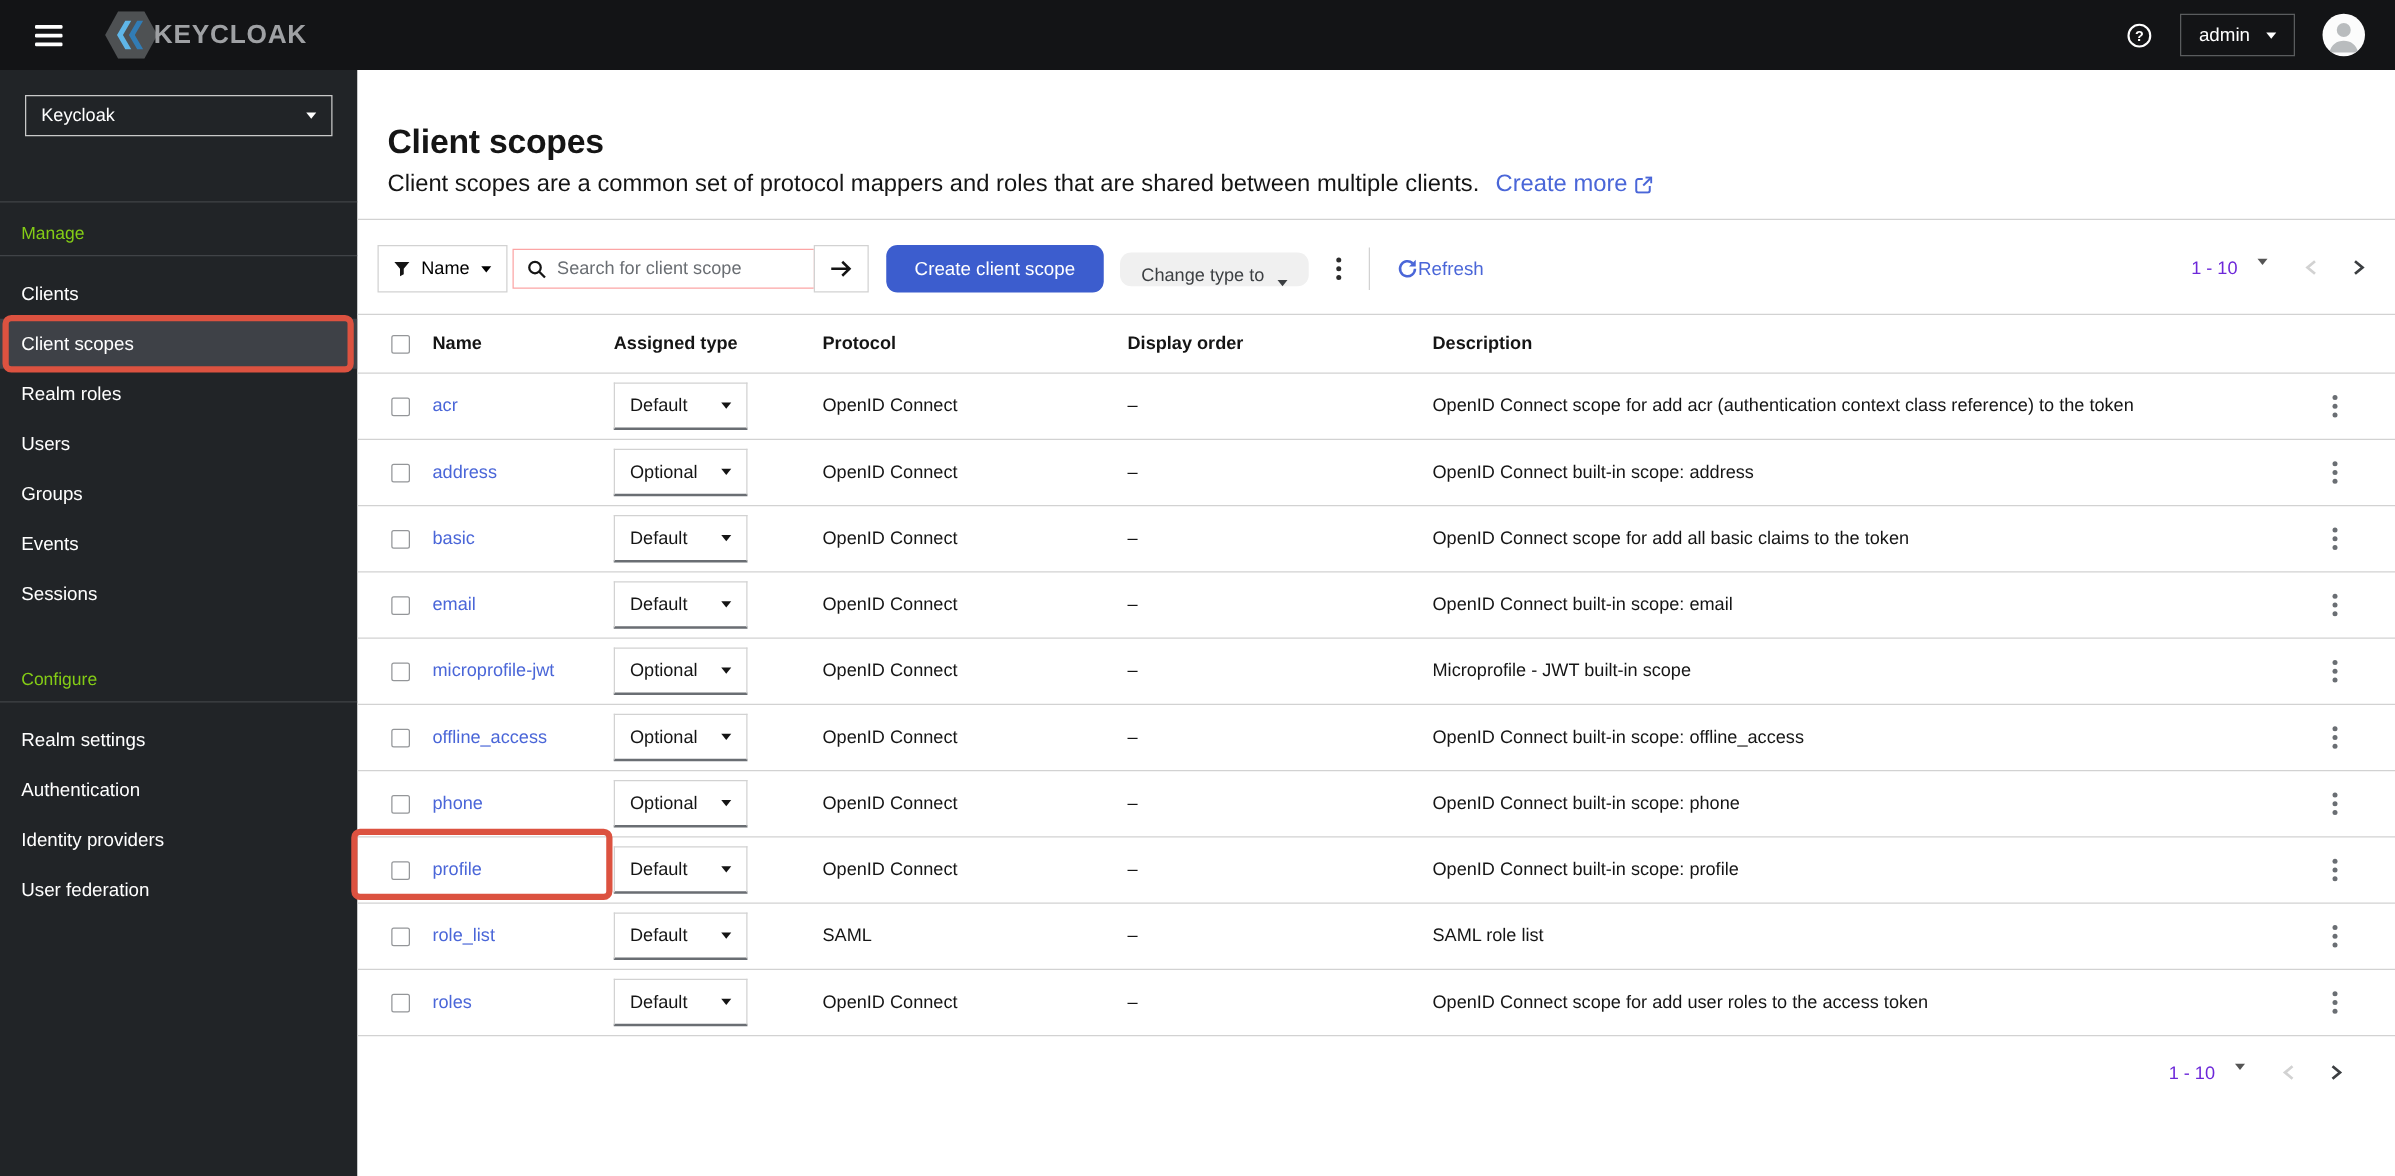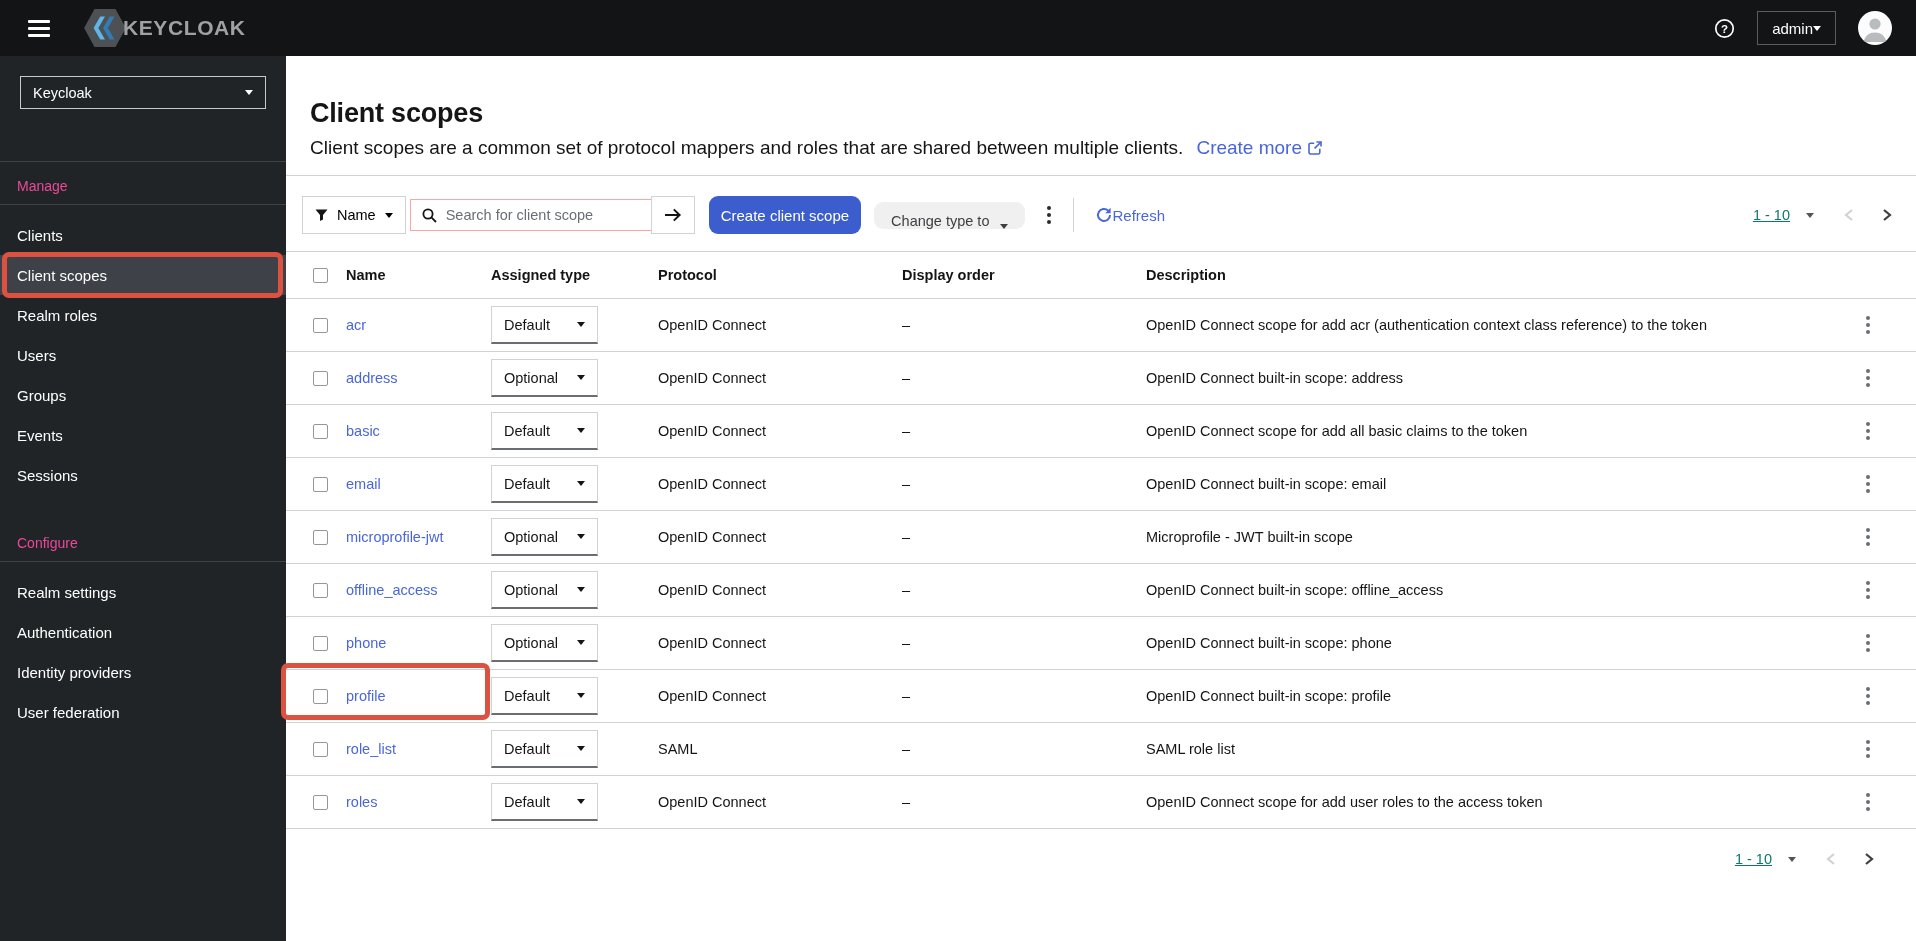--- a/index.html
+++ b/index.html
@@ -19,35 +19,35 @@
     padding: 0 24px 0 22px; z-index: 10;
   }
   .hamburger { background: none; border: none; display: flex; flex-direction: column; gap: 4px; padding: 6px; margin-right: 28px; }
   .hamburger span { display: block; width: 22px; height: 3px; background: #fff; border-radius: 1px; }
   .brand { display: flex; align-items: center; gap: 1px; }
   .brand-word { font-size: 21px; font-weight: 700; color: #9fa1a4; letter-spacing: 0.6px; margin-left: -4px; }
   .topbar-right { margin-left: auto; display: flex; align-items: center; gap: 22px; }
   .help-btn { background: none; border: none; display: flex; }
   .user-menu {
     height: 34px; border: 1px solid #5a5c5e; background: none; color: #fff;
-    display: flex; align-items: center; padding: 0 14px; font-size: 15px;
+    display: flex; align-items: center; gap: 13px; padding: 0 14px; font-size: 15px;
   }
   .avatar { width: 34px; height: 34px; border-radius: 50%; background: #fcfcfc; display: flex; align-items: flex-end; justify-content: center; overflow: hidden; }
 
   
   .sidebar {
     position: absolute; top: 56px; left: 0; bottom: 0; width: 286px;
     background: #212427; color: #fff;
   }
   .realm-block { padding: 20px 20px 52px 20px; border-bottom: 1px solid #404347; }
   .realm-select {
     width: 100%; height: 33px; background: none; border: 1px solid #c9c9c9; color: #fff;
     display: flex; align-items: center; justify-content: space-between; padding: 0 12px; font-size: 14.5px;
   }
-  .nav-section-title { font-size: 14px; color: #ec4899; padding: 16px 0 10px 17px; border-bottom: 1px solid #404347; }
+  .nav-section-title { font-size: 14px; color: #84cc16; padding: 16px 0 10px 17px; border-bottom: 1px solid #404347; }
   .nav-list { padding-top: 10px; }
   .nav-item {
     height: 40px; display: flex; align-items: center; padding-left: 17px;
     font-size: 15px; color: #fff; cursor: pointer;
   }
   .nav-item.active { background: #3e4147; }
   .nav-section-2 { margin-top: 24px; }
 
   
   .main { position: absolute; top: 56px; left: 286px; right: 0; bottom: 0; background: #fff; }
@@ -65,36 +65,36 @@
   }
   .search-box {
     margin-left: 4px; width: 242px; height: 32px; border: 1px solid #fca5a5;
     display: flex; align-items: center; gap: 9px; padding: 0 11px; background: #fff;
   }
   .search-box input { border: none; outline: none; width: 100%; font-size: 14.5px; font-family: inherit; color: #151515; background: transparent; }
   .search-box input::placeholder { color: #6a6e73; }
   .search-arrow { width: 44px; height: 38px; margin-left: -1px; background: #fff; border: 1px solid #d2d2d2; display: flex; align-items: center; justify-content: center; }
   .btn-primary {
     margin-left: 14px; height: 38px; border: none; border-radius: 9px;
-    background: #3c5dce; color: #fff; font-size: 15px; padding: 0 12px;
+    background: #3c5dce; color: #fff; font-size: 15px; padding: 0 23px;
     display: flex; align-items: center;
   }
   .btn-secondary {
     margin-left: 13px; height: 27px; border: none; border-radius: 9px;
     background: #f0f0f0; color: #3c3f42; font-size: 14.5px; padding: 0 17px;
     display: flex; align-items: flex-end; gap: 11px;
   }
   .kebab { background: none; border: none; display: flex; flex-direction: column; align-items: center; gap: 3px; padding: 6px; }
   .kebab i { display: block; width: 4px; height: 4px; border-radius: 50%; background: #6a6e73; }
   .toolbar-kebab { margin-left: 16px; }
   .toolbar-kebab i { background: #2b2b2b; }
   .v-divider { margin-left: 16px; width: 1px; height: 34px; background: #d2d2d2; }
   .refresh-btn { margin-left: 22px; background: none; border: none; color: #4a66d8; font-size: 15px; display: flex; align-items: center; gap: 0; }
 
-  .pagination { display: flex; align-items: center; font-size: 14.5px; color: #0f766e; text-decoration: underline; }
+  .pagination { display: flex; align-items: flex-start; font-size: 14.5px; color: #6d28d9; }
   .toolbar .pagination { margin-left: auto; }
   .pag-caret-btn { background: none; border: none; margin-left: 16px; display: flex; color: #444; }
   .pag-nav { background: none; border: none; display: flex; align-items: center; }
   .pag-prev { margin-left: 30px; color: #d2d2d2; }
   .pag-next { margin-left: 26px; color: #3c3f42; }
 
   
   .table { margin-top: 17px; border-top: 1px solid #d2d2d2; }
   .thead-row, .tr {
     display: grid;

